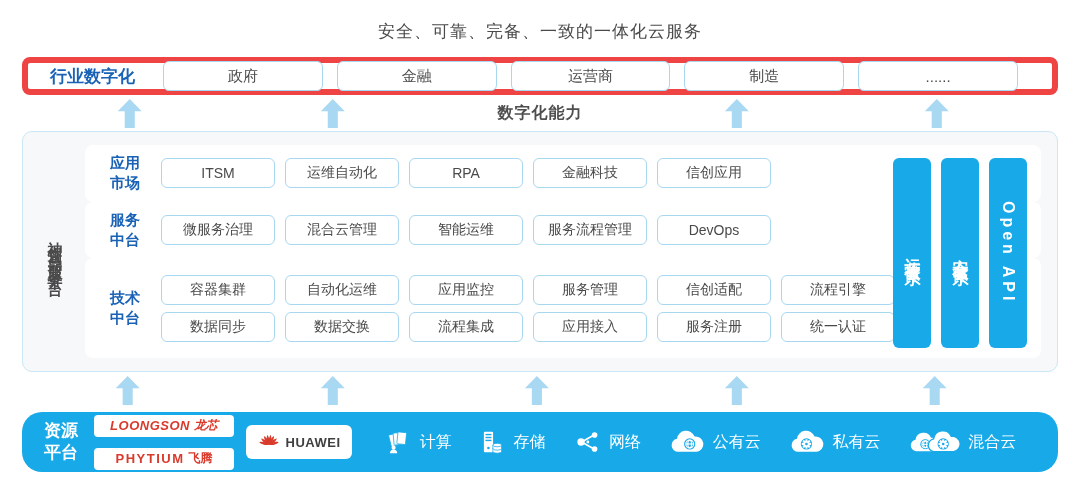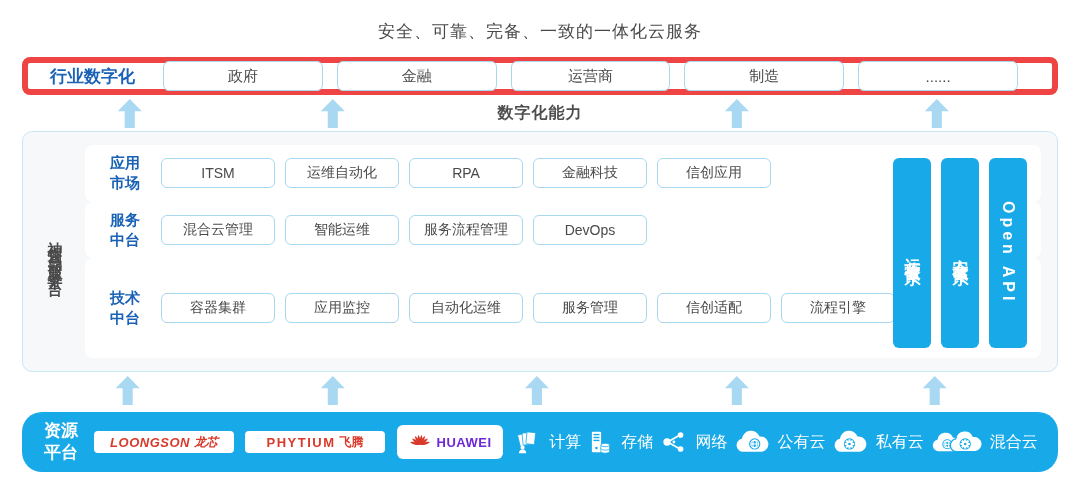--- a/index.html
+++ b/index.html
@@ -42,28 +42,28 @@
             display:flex;align-items:center;justify-content:center;font-size:14px;color:#4a4a4a;white-space:nowrap;box-sizing:border-box;}
 
   .pillars{position:absolute;top:26px;right:30px;height:190px;display:flex;gap:10px;}
   .pillar{width:38px;background:#17a9e8;border-radius:6px;display:flex;align-items:center;justify-content:center;
           writing-mode:vertical-rl;color:#fff;font-weight:bold;font-size:16px;letter-spacing:4px;white-space:nowrap;}
 
   
   .resource-bar{margin:0 22px;height:60px;background:#17a9e8;border-radius:20px;display:flex;align-items:center;
                 padding:0 14px 0 22px;box-sizing:border-box;}
   .resource-label{color:#fff;font-weight:bold;font-size:17px;line-height:1.3;margin-right:16px;white-space:nowrap;}
-  .vendor-col{display:flex;flex-direction:row;gap:11px;}
+  .vendor-col{display:flex;flex-direction:column;gap:11px;}
   .vendor-pill{width:140px;height:22px;background:#fff;border-radius:4px;display:flex;align-items:center;justify-content:center;gap:4px;}
   .loongson-text{color:#d93a2b;font-weight:bold;font-style:italic;font-size:13px;letter-spacing:.5px;}
   .vendor-suffix{color:#d93a2b;font-weight:bold;font-size:12px;}
   .phytium-text{color:#d93a2b;font-size:13px;letter-spacing:1.5px;font-weight:600;}
   .huawei-pill{margin-left:12px;width:106px;height:34px;background:#fff;border-radius:6px;
                display:flex;align-items:center;justify-content:center;gap:6px;}
-  .huawei-text{font-weight:bold;font-size:13px;color:#6d28d9;letter-spacing:.5px;}
+  .huawei-text{font-weight:bold;font-size:13px;color:#404040;letter-spacing:.5px;}
   .resources{flex:1;display:flex;justify-content:space-evenly;align-items:flex-start;margin-left:6px;}
   .resource-item{display:flex;align-items:center;gap:8px;color:#fff;font-size:16px;white-space:nowrap;}
   .resource-item svg{display:block;}
 </style>
 </head>
 <body>
 
 <div class="page">
 
   <div class="title">安全、可靠、完备、一致的一体化云服务</div>
@@ -108,41 +108,50 @@
         </div>
       </div>
 
       <div class="section s2">
         <div class="section-label">
           <div>服务</div>
           <div>中台</div>
         </div>
         <div class="section-items">
           <div class="items-row">
+            <div class="item-box">微服务治理</div>
             <div class="item-box">混合云管理</div>
             <div class="item-box">智能运维</div>
             <div class="item-box">服务流程管理</div>
             <div class="item-box">DevOps</div>
           </div>
         </div>
       </div>
 
       <div class="section s3">
         <div class="section-label">
           <div>技术</div>
           <div>中台</div>
         </div>
         <div class="section-items">
           <div class="items-row">
             <div class="item-box">容器集群</div>
+            <div class="item-box">自动化运维</div>
             <div class="item-box">应用监控</div>
-            <div class="item-box">自动化运维</div>
             <div class="item-box">服务管理</div>
             <div class="item-box">信创适配</div>
             <div class="item-box">流程引擎</div>
+          </div>
+          <div class="items-row">
+            <div class="item-box">数据同步</div>
+            <div class="item-box">数据交换</div>
+            <div class="item-box">流程集成</div>
+            <div class="item-box">应用接入</div>
+            <div class="item-box">服务注册</div>
+            <div class="item-box">统一认证</div>
           </div>
         </div>
       </div>
     </div>
 
     <div class="pillars">
       <div class="pillar">运营体系</div>
       <div class="pillar">安全体系</div>
       <div class="pillar">Open API</div>
     </div>

